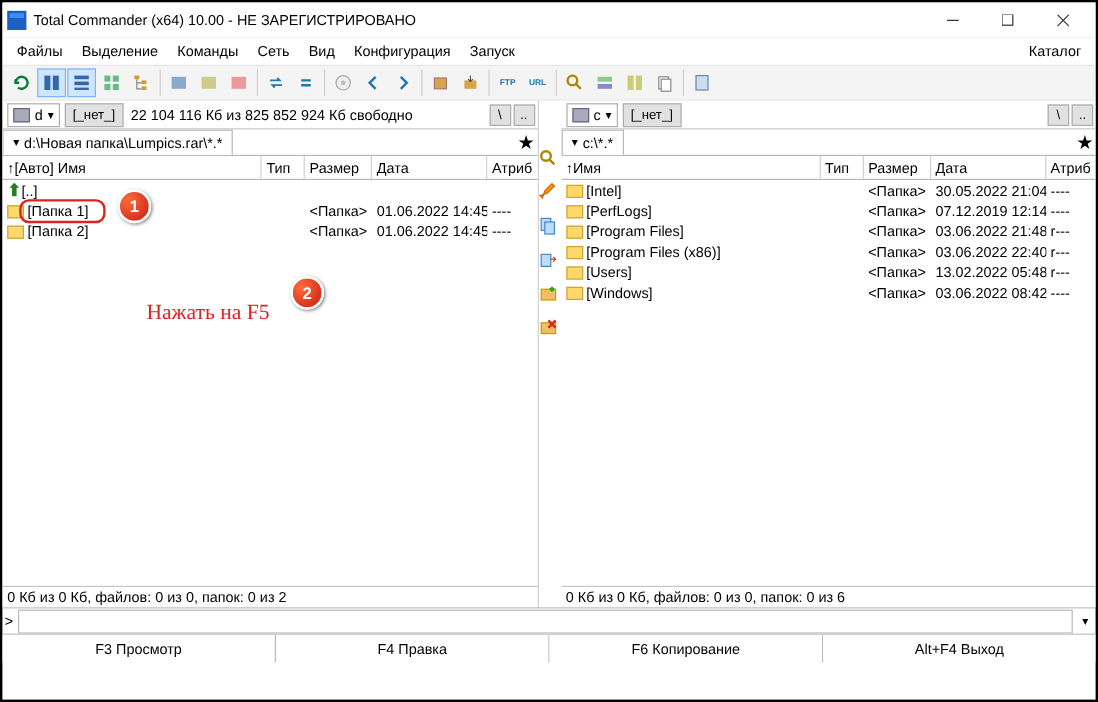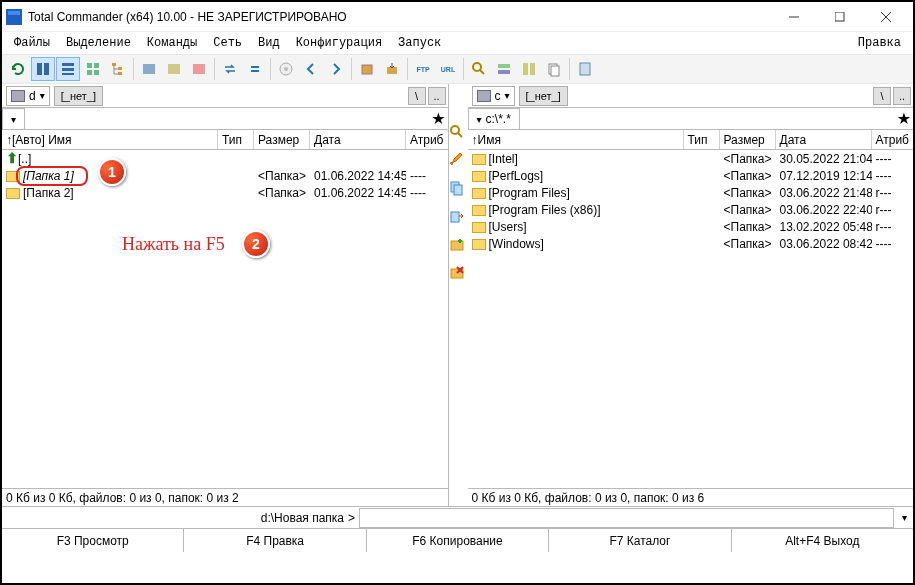--- a/index.html
+++ b/index.html
@@ -4,21 +4,21 @@
 <style>
 * { box-sizing: border-box; margin: 0; padding: 0; font-family: "Segoe UI", Tahoma, Arial, sans-serif; }
 body { background: #fff; width: 915px; height: 585px; overflow: hidden; border: 2px solid #000; }
 .titlebar { height: 30px; display: flex; align-items: center; padding: 0 4px; background: #fff; border-bottom: 1px solid #eee; }
 .titlebar .app-icon { width: 16px; height: 16px; background: #1e5fbf; margin-right: 6px; position: relative; }
 .titlebar .app-icon::after { content: ""; position: absolute; top: 2px; left: 2px; right: 2px; height: 4px; background: #3d8bff; }
 .titlebar .title { font-size: 12px; color: #000; flex: 1; }
 .titlebar .winbtn { width: 46px; height: 28px; display: flex; align-items: center; justify-content: center; color: #666; font-size: 12px; }
 .winbtn svg { width: 10px; height: 10px; }
 .menubar { height: 22px; display: flex; align-items: center; padding: 0 4px; font-size: 12px; background: #fff; }
-.menubar .mitem { padding: 2px 8px; font-family: Liberation Mono, monospace; }
+.menubar .mitem { padding: 2px 8px; }
 .menubar .spacer { flex: 1; }
 .toolbar { height: 30px; display: flex; align-items: center; padding: 2px 4px; gap: 1px; background: #f4f4f4; border-top: 1px solid #e7e7e7; border-bottom: 1px solid #e7e7e7; }
 .tbbtn { width: 24px; height: 24px; display: flex; align-items: center; justify-content: center; border: 1px solid transparent; }
 .tbbtn.active { background: #cfe6ff; border: 1px solid #7ab5ff; }
 .tbsep { width: 1px; height: 22px; background: #d0d0d0; margin: 0 2px; }
 .panels { display: flex; height: 422px; }
 .panel { flex: 1; display: flex; flex-direction: column; border-right: 1px solid #b9b9b9; }
 .vtoolbar { width: 28px; display: flex; flex-direction: column; align-items: center; gap: 10px; padding-top: 40px; background:#fff; }
 .vtbtn { width: 18px; height: 18px; }
 .drivebar { height: 24px; display: flex; align-items: center; font-size: 12px; background: #fff; border-bottom: 1px solid #b9b9b9; padding-right: 2px; }
@@ -76,21 +76,21 @@
 
 <div class="menubar">
   <span class="mitem">Файлы</span>
   <span class="mitem">Выделение</span>
   <span class="mitem">Команды</span>
   <span class="mitem">Сеть</span>
   <span class="mitem">Вид</span>
   <span class="mitem">Конфигурация</span>
   <span class="mitem">Запуск</span>
   <span class="spacer"></span>
-  <span class="mitem">Правка</span>
+  <span class="mitem">Каталог</span>
 </div>
 
 <div class="toolbar">
   <div class="tbbtn">
       <svg width="16" height="16" viewBox="0 0 16 16">
         <path d="M3 8a5 5 0 1 1 2 4" fill="none" stroke="#0a7d2f" stroke-width="2"></path>
         <path d="M3 5v3h3" fill="none" stroke="#0a7d2f" stroke-width="2"></path>
       </svg>
     </div>
   <div class="tbbtn active">
@@ -217,54 +217,56 @@
 <div class="panels">
 
   <div class="panel">
     <div class="drivebar">
       <div class="drivesel">
         <span class="disk"></span>
         <span>d</span>
         <span class="arrow">▾</span>
       </div>
       <div class="noneb">[_нет_]</div>
+      <span class="freespace">22 104 116 Кб из 825 852 924 Кб свободно</span>
       <span style="flex:1"></span>
       <div class="sqbtn">\</div>
       <div class="sqbtn">..</div>
     </div>
     <div class="tabbar">
       <div class="tab active">
         <span class="arrow">▾</span>
+        <span>d:\Новая папка\Lumpics.rar\*.*</span>
       </div>
       <span style="flex:1"></span>
       <div style="width:18px;display:flex;align-items:center;justify-content:center">
           <span class="star">★</span>
         </div>
     </div>
     <div class="header-row">
       <div class="hcell" style="width:216px">↑<span>[Авто] Имя</span></div>
       <div class="hcell" style="width:36px">Тип</div>
       <div class="hcell" style="width:56px">Размер</div>
       <div class="hcell" style="width:96px">Дата</div>
       <div class="hcell" style="flex:1;border-right:none">Атриб</div>
     </div>
     <div class="list" id="left-list">
       <div class="selbox" style="left:14px;top:16px;width:72px;height:20px"></div>
       <div class="callout" style="left:96px;top:8px">1</div>
       <div class="callout" style="left:240px;top:80px">2</div>
-      <div class="annotation" style="left:120px;top:84px">Нажать на F5</div>
+      <div class="annotation" style="left:120px;top:100px">Нажать на F5</div>
     <div class="row">
           <div class="cell" style="width: 216px;"><span class="up-icon">⬆</span>[..]</div>
           <div class="cell" style="width: 36px;"></div>
           <div class="cell" style="width: 56px;"></div>
           <div class="cell" style="width: 96px;"></div>
           <div class="cell"></div>
         </div>
         <div class="row">
-          <div class="cell" style="width: 216px; font-style: italic;"><span class="folder-icon"></span>[Папка 1]</div>
+          <div class="cell" style="width: 216px;"><span class="folder-icon"></span>[Папка 1]</div>
           <div class="cell" style="width: 36px;"></div>
           <div class="cell" style="width: 56px;">&lt;Папка&gt;</div>
           <div class="cell" style="width: 96px;">01.06.2022 14:45</div>
           <div class="cell">----</div>
         </div>
         <div class="row">
           <div class="cell" style="width: 216px;"><span class="folder-icon"></span>[Папка 2]</div>
           <div class="cell" style="width: 36px;"></div>
           <div class="cell" style="width: 56px;">&lt;Папка&gt;</div>
           <div class="cell" style="width: 96px;">01.06.2022 14:45</div>
@@ -372,25 +374,23 @@
           <div class="cell" style="width: 56px;">&lt;Папка&gt;</div>
           <div class="cell" style="width: 96px;">03.06.2022 08:42</div>
           <div class="cell">----</div>
         </div>
       </div>
     <div class="status">0 Кб из 0 Кб, файлов: 0 из 0, папок: 0 из 6</div>
   </div>
 </div>
 
 <div class="cmdbar">
-  <span class="cmdpath">d:\Новая папка</span>
   <span class="prompt">&gt;</span>
   <input class="cmdinput" style="">
   <span class="arrow" style="padding:0 6px">▾</span>
 </div>
 
 <div class="fbar">
   <div class="fbtn">F3 Просмотр</div>
   <div class="fbtn">F4 Правка</div>
   <div class="fbtn">F6 Копирование</div>
-  <div class="fbtn">F7 Каталог</div>
   <div class="fbtn">Alt+F4 Выход</div>
 </div>
 
 </body></html>

